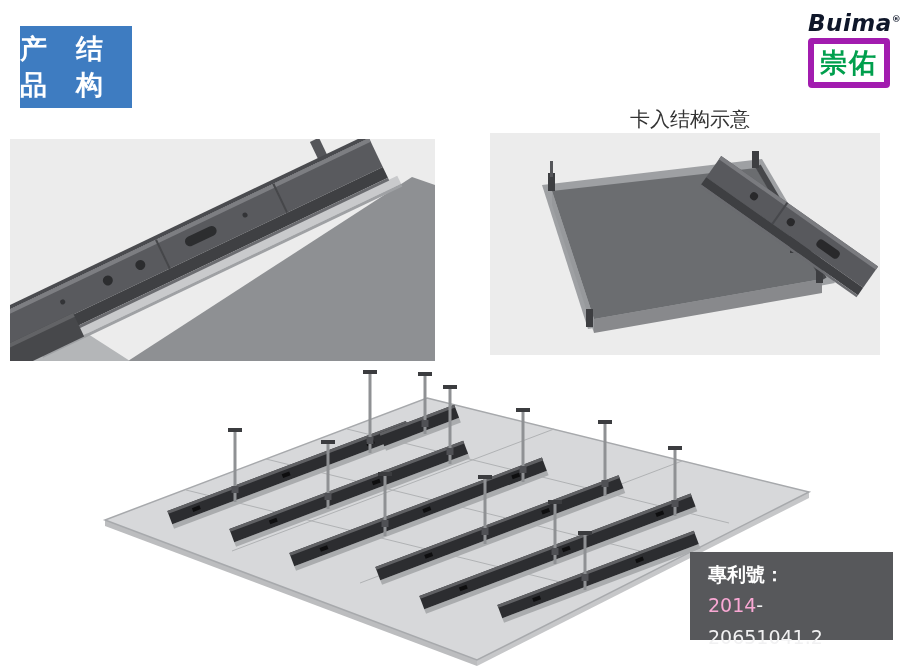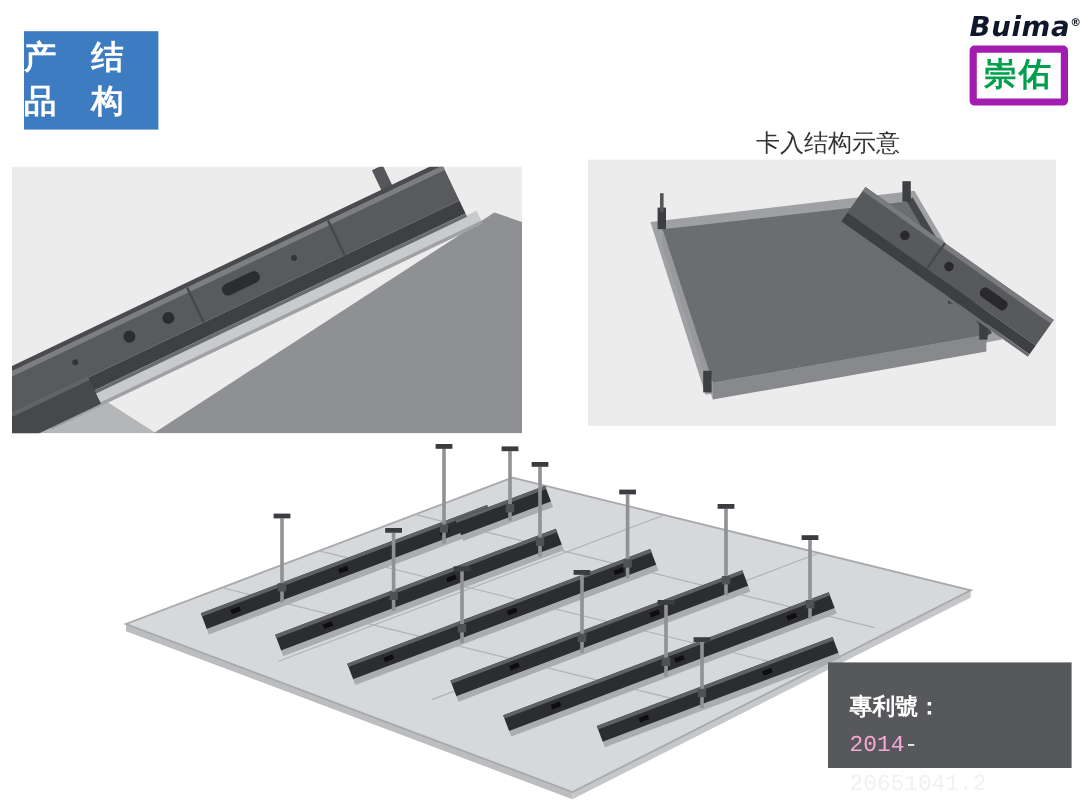--- a/index.html
+++ b/index.html
@@ -30,22 +30,22 @@
   .panel-img { position:absolute; background:#ececec; }
   .panel-img.left  { left:10px;  top:139px; width:425px; height:222px; }
   .panel-img.right { left:490px; top:133px; width:390px; height:222px; }
   .panel-img svg, .assembly svg { display:block; width:100%; height:100%; }
 
   
   .assembly { position:absolute; left:85px; top:368px; width:730px; height:300px; }
 
   
   .patent { position:absolute; left:690px; top:552px; width:203px; height:88px;
-            background:#57585b; color:#ffffff; padding:23px 18px; font-size:19px;
-            line-height:1.65;font-family:Liberation Mono, monospace; }
+            background:#57585b; color:#ffffff; padding:7px 18px; font-size:19px;
+            line-height:1.65; }
   .patent .label { font-weight:bold; }
   .patent .year { color:#f9a8d4; }
   .patent .suffix { color:#f1f1f2; }
 </style>
 </head>
 <body>
 
 <div class="page">
 
   <div class="badge">

